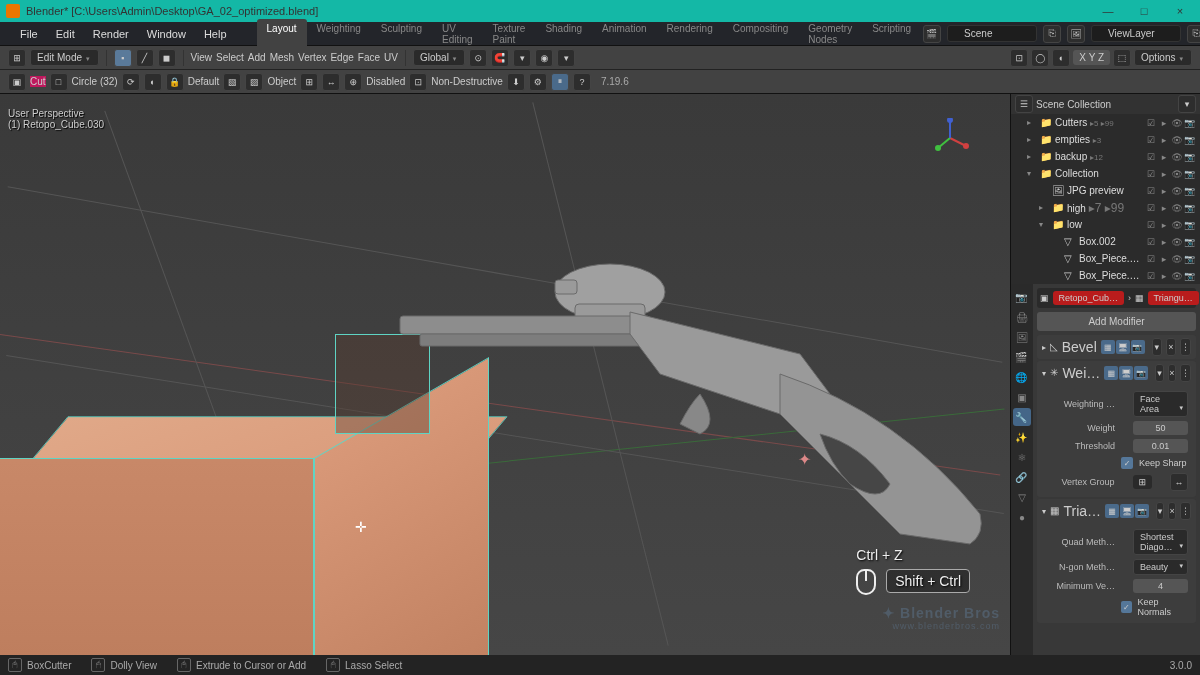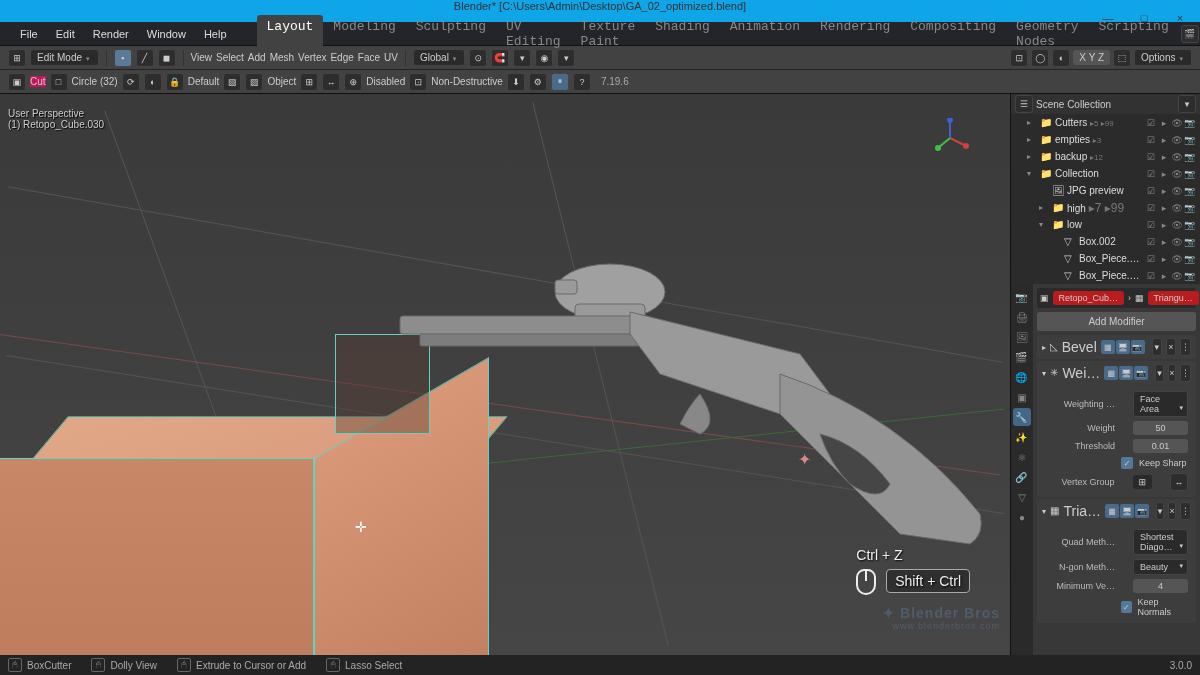--- a/index.html
+++ b/index.html
@@ -1,25 +1,25 @@
 <!DOCTYPE html>
 <html><head>
 <meta charset="utf-8">
 <style>
 * { margin:0; padding:0; box-sizing:border-box; font-family:-apple-system,BlinkMacSystemFont,"Segoe UI",sans-serif; user-select:none; }
 body { width:1200px; height:675px; background:#393939; color:#ccc; font-size:11px; overflow:hidden; position:relative; }
-.titlebar { height:22px; background:#0ea5e9; color:#333; display:flex; align-items:center; padding:0 6px; font-size:11px;flex-direction:column; }
+.titlebar { height:22px; background:#14b8a6; color:#333; display:flex; align-items:center; padding:0 6px; font-size:11px; }
 .titlebar .logo { width:14px; height:14px; background:#ea7600; border-radius:2px; margin-right:6px; }
 .titlebar .wincontrols { margin-left:auto; display:flex; gap:8px; }
 .titlebar .wincontrols span { width:28px; text-align:center; cursor:pointer; }
 .menubar { height:24px; background:#23252a; display:flex; align-items:center; padding:0 6px; gap:2px; border-bottom:1px solid #111; }
 .menubar .mlogo { width:16px; height:16px; background:#ea7600; border-radius:3px; margin-right:4px; }
 .menubar .menuitem { padding:3px 8px; cursor:pointer; color:#ddd; }
 .tabrow { display:flex; margin-left:20px; gap:0; }
-.tabrow .tab { padding:4px 10px; color:#888; cursor:pointer; font-size:13px;font-family:Liberation Mono, monospace; }
+.tabrow .tab { padding:4px 10px; color:#888; cursor:pointer; font-size:10px; }
 .tabrow .tab.active { color:#fff; background:#424242; border-radius:3px 3px 0 0; }
 .scenebar { margin-left:auto; display:flex; align-items:center; gap:6px; }
 .scenebar .field { background:#1d1d1d; border:1px solid #333; border-radius:3px; padding:2px 16px; font-size:10px; min-width:90px; }
 .icnbtn { width:18px; height:18px; background:#2d2d2d; border:1px solid #444; border-radius:3px; display:inline-flex; align-items:center; justify-content:center; font-size:9px; cursor:pointer; }
 .toolbar { height:24px; background:#424242; display:flex; align-items:center; padding:0 8px; gap:4px; border-bottom:1px solid #222; font-size:10px; }
 .toolbar .tbtn { padding:2px 6px; background:#555; border-radius:3px; cursor:pointer; display:flex; align-items:center; gap:3px; }
 .toolbar .dropdown { background:#2a2a2a; border:1px solid #444; border-radius:3px; padding:2px 8px 2px 6px; cursor:pointer; position:relative; }
 .toolbar .dropdown::after { content:"▾"; font-size:7px; margin-left:4px; color:#888; }
 .toolbar .sep { width:1px; height:16px; background:#333; margin:0 3px; }
 .toolbar2 { height:24px; background:#424242; display:flex; align-items:center; padding:0 8px; gap:4px; border-bottom:1px solid #111; font-size:10px; }
@@ -95,21 +95,21 @@
 
 <div class="menubar">
   <span class="mlogo"></span>
   <span class="menuitem">File</span>
   <span class="menuitem">Edit</span>
   <span class="menuitem">Render</span>
   <span class="menuitem">Window</span>
   <span class="menuitem">Help</span>
   <div class="tabrow" id="wstabs">
       <span class="tab active">Layout</span>
-      <span class="tab">Modeling</span>
+      <span class="tab">Weighting</span>
       <span class="tab">Sculpting</span>
       <span class="tab">UV Editing</span>
       <span class="tab">Texture Paint</span>
       <span class="tab">Shading</span>
       <span class="tab">Animation</span>
       <span class="tab">Rendering</span>
       <span class="tab">Compositing</span>
       <span class="tab">Geometry Nodes</span>
       <span class="tab">Scripting</span>
     </div>

